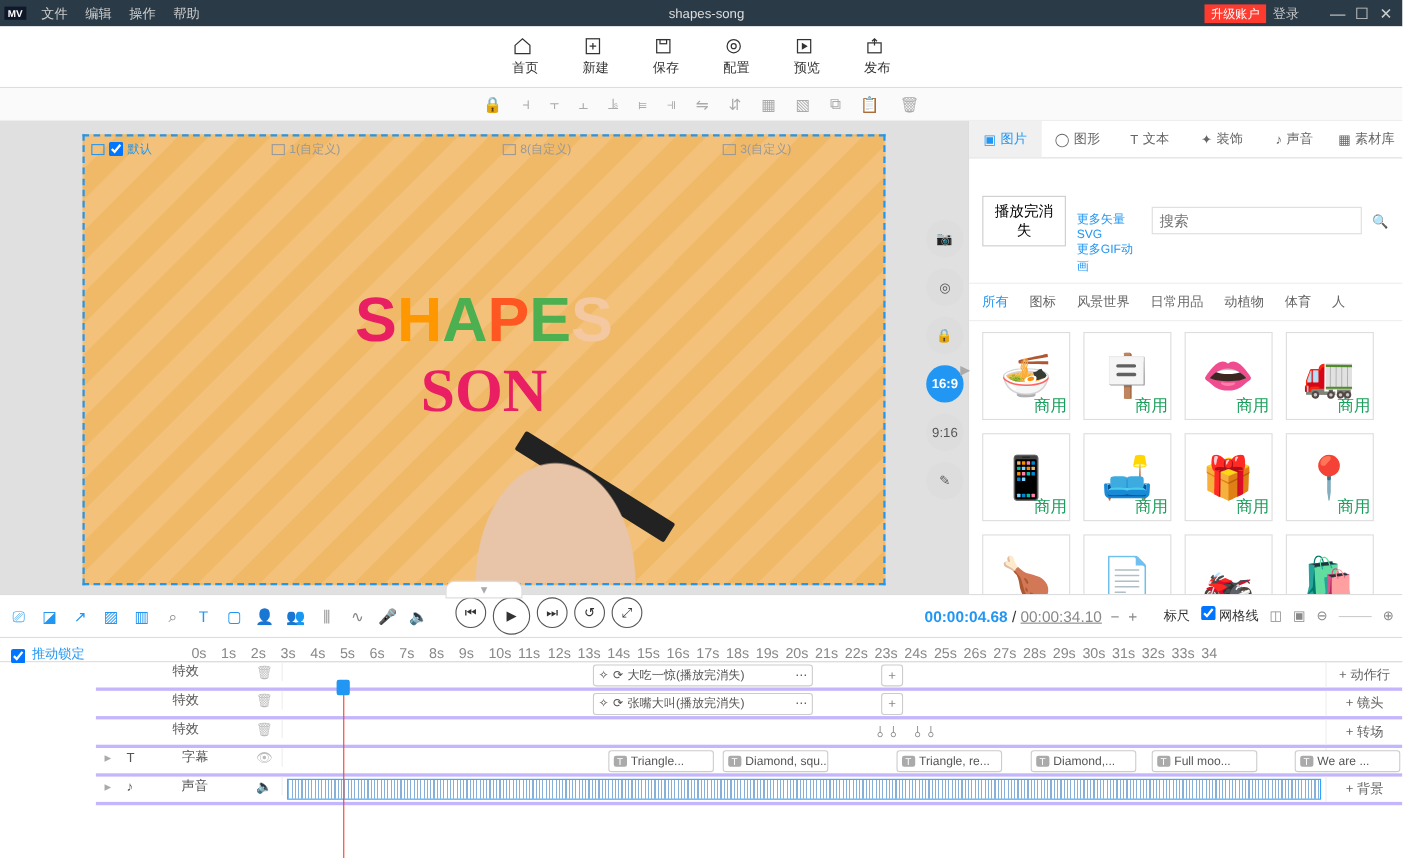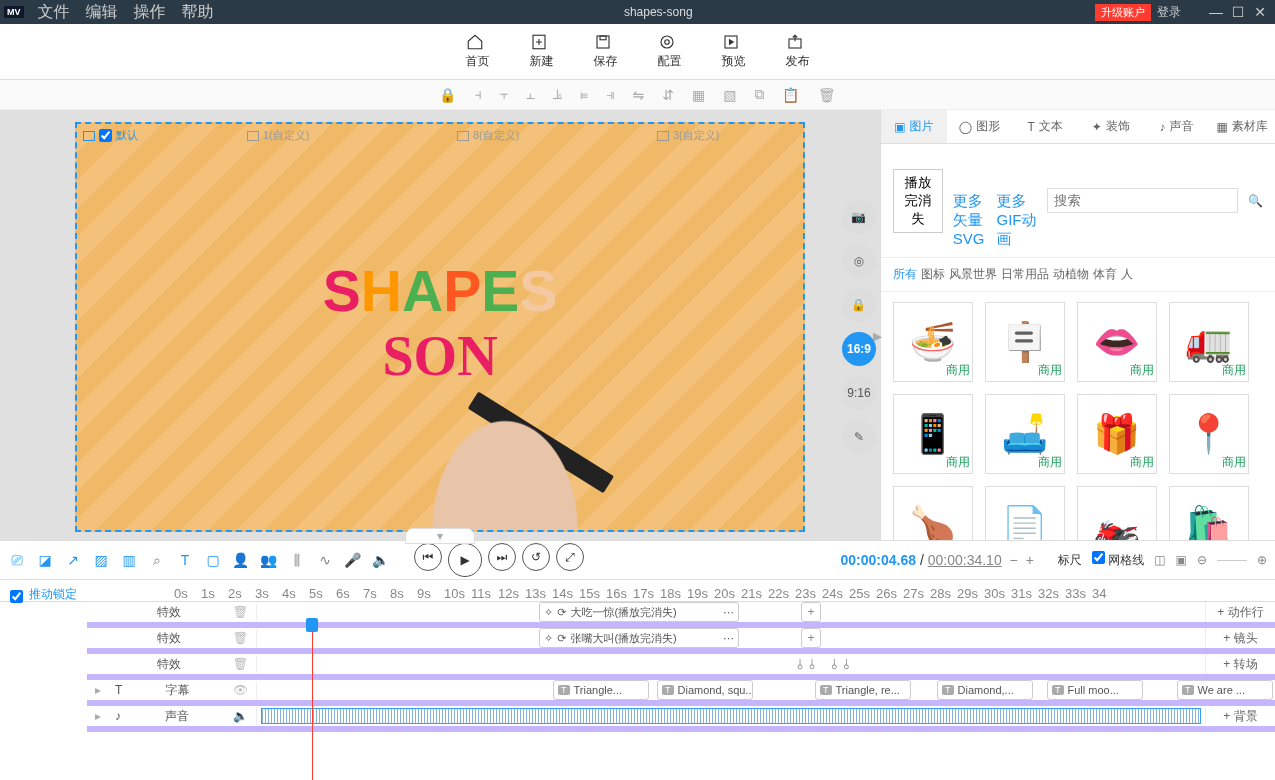--- a/index.html
+++ b/index.html
@@ -1,19 +1,19 @@
 <!DOCTYPE html>
 <html><head>
 <meta charset="utf-8">
 <style>
 * { margin:0; padding:0; box-sizing:border-box; font-family:"Microsoft YaHei",Arial,sans-serif; }
 body { width:1275px; height:780px; overflow:hidden; background:#fff; font-size:12px; color:#333; }
 .titlebar { height:24px; background:#2a3b47; color:#ccc; display:flex; align-items:center; padding:0 4px; }
 .titlebar .logo { background:#0f172a; color:#fff; font-size:9px; font-weight:bold; padding:1px 3px; margin-right:6px; }
-.titlebar .menu-item { padding:0 8px; cursor:pointer; font-size:16px; }
+.titlebar .menu-item { padding:0 8px; cursor:pointer; font-size:12px; }
 .titlebar .title { flex:1; text-align:center; color:#ddd; }
 .titlebar .upgrade { background:#ff3b30; color:#fff; padding:1px 6px; font-size:11px; margin-right:6px; }
 .titlebar .login { margin-right:24px; }
 .titlebar .wbtn { width:22px; text-align:center; font-size:14px; cursor:pointer; }
 .toolbar { height:56px; background:#fff; display:flex; justify-content:center; align-items:center; gap:40px; border-bottom:1px solid #ddd; }
 .toolbar .tbtn { display:flex; flex-direction:column; align-items:flex-start; gap:2px; cursor:pointer; color:#333; }
 .toolbar .tbtn svg { width:18px; height:18px; stroke:#333; fill:none; stroke-width:1.5; }
 .editbar { height:30px; background:#fafafa; display:flex; align-items:center; justify-content:center; gap:18px; border-bottom:1px solid #eee; }
 .editbar span { color:#aaa; font-size:14px; cursor:pointer; }
 .workspace { height:430px; display:flex; }
@@ -30,47 +30,47 @@
 .right-tools { position:absolute; right:4px; top:90px; display:flex; flex-direction:column; gap:10px; }
 .right-tools .rt { width:34px; height:34px; border-radius:50%; background:#ddd; color:#555; display:flex; align-items:center; justify-content:center; font-size:12px; cursor:pointer; }
 .right-tools .rt.active { background:#2196f3; color:#fff; font-weight:bold; }
 .collapse-handle { position:absolute; left:50%; bottom:-4px; transform:translateX(-50%); width:70px; height:16px; background:#fff; border:1px solid #ddd; border-radius:8px 8px 0 0; text-align:center; color:#aaa; }
 .panel { flex:1; background:#fff; border-left:1px solid #ddd; display:flex; flex-direction:column; }
 .ptabs { display:flex; border-bottom:1px solid #ddd; height:34px; }
 .ptabs .ptab { flex:1; display:flex; align-items:center; justify-content:center; gap:4px; cursor:pointer; color:#666; font-size:12px; }
 .ptabs .ptab.active { background:#f0f0f0; color:#2196f3; }
 .psub { padding:8px 12px; display:flex; align-items:center; gap:10px; border-bottom:1px solid #eee; }
 .psub button { background:#fff; border:1px solid #ccc; padding:4px 8px; cursor:pointer; }
-.psub .links { display:flex; flex-direction:row; font-size:15px;margin-top:40px; }
+.psub .links { display:flex; flex-direction:column; font-size:11px;margin-top:40px; }
 .psub .links a { color:#2196f3; text-decoration:none; }
 .psub input { flex:1; border:1px solid #ddd; padding:4px 6px; }
-.pcats { padding:8px 12px; display:flex; gap:4px; font-size:12px; border-bottom:1px solid #eee; overflow:hidden; white-space:nowrap; }
+.pcats { padding:8px 12px; display:flex; gap:19px; font-size:12px; border-bottom:1px solid #eee; overflow:hidden; white-space:nowrap; }
 .pcats span { color:#666; cursor:pointer; }
 .pcats span.active { color:#2196f3; }
 .gallery { flex:1; padding:10px 12px; overflow:auto; }
 .grow { display:flex; gap:12px; margin-bottom:12px; }
 .gtile { width:80px; height:80px; border:1px solid #ddd; position:relative; display:flex; align-items:center; justify-content:center; font-size:38px; cursor:pointer; background:#fff; }
-.gtile .tag { position:absolute; bottom:2px; right:2px; font-size:12px; color:#1a9e5c; }
+.gtile .tag { position:absolute; bottom:2px; right:2px; font-size:15px; color:#1a9e5c; }
 .controls { height:40px; border-top:1px solid #ddd; border-bottom:1px solid #ddd; display:flex; align-items:center; padding:0 8px; gap:10px; }
 .controls .cicon { width:18px; height:18px; color:#2196f3; cursor:pointer; display:inline-flex; align-items:center; justify-content:center; font-size:14px; }
 .controls .gray { color:#888; }
 .controls .play-group { display:flex; gap:6px; margin-left:14px; }
 .controls .pbtn { width:28px; height:28px; border:1.5px solid #555; border-radius:50%; display:flex; align-items:center; justify-content:center; cursor:pointer; }
 .controls .pbtn.big { width:34px; height:34px; }
 .controls .timecode { margin-left:auto; font-size:14px; }
 .controls .timecode .cur { color:#2196f3; font-weight:bold; }
 .controls .timecode .tot { color:#888; text-decoration:underline; }
 .controls .right-ctrls { display:flex; align-items:center; gap:10px; margin-left:14px; }
 .scroll-lock { padding:6px 10px; display:flex; align-items:flex-end; gap:6px; color:#2196f3; float:left;}
 .ruler { height:22px; border-bottom:1px solid #ddd; margin-left:170px; display:flex; align-items:flex-end; font-size:13px; color:#888; position:relative; overflow:hidden; padding-left:4px; }
 .ruler span { width:27px; display:inline-block; }
 .playhead { position:absolute; left:312px; top:622px; bottom:0; width:1px; background:#ff3b30; z-index:5; }
 .playhead::before { content:""; position:absolute; top:-4px; left:-6px; width:12px; height:14px; background:#2196f3; border-radius:2px; }
 .timeline { height:158px; overflow:hidden; position:relative; }
-.track { height:26px; border-bottom:6px solid #c4b5fd; display:flex; align-items:center; }
+.track { height:26px; border-bottom:3px solid #c4b5fd; display:flex; align-items:flex-start; }
 .track .thead { width:170px; padding:0 8px; display:flex; align-items:center; gap:10px; color:#555; border-right:1px solid #eee; }
 .track .thead .exp { width:10px; color:#aaa; }
 .track .thead .tname { flex:1; text-align:center; }
 .track .thead .tic { color:#bbb; cursor:pointer; }
 .track .tbody { flex:1; position:relative; height:100%; display:flex; align-items:center; }
 .track .tadd { width:70px; display:flex; align-items:center; justify-content:center; border-left:1px solid #eee; height:100%; color:#666; cursor:pointer; }
 .clip { position:absolute; height:20px; background:#fff; border:1px solid #ccc; border-radius:3px; display:flex; align-items:center; padding:0 4px; font-size:11px; color:#555; gap:4px; overflow:hidden; white-space:nowrap; }
 .clip .badge { background:#aaa; color:#fff; font-size:9px; padding:0 3px; border-radius:2px; }
 .addbtn { width:20px; height:20px; border:1px solid #ccc; border-radius:3px; display:flex; align-items:center; justify-content:center; color:#888; cursor:pointer; position:absolute; }
 .waveform { position:absolute; left:4px; right:4px; top:2px; bottom:2px; background:repeating-linear-gradient(90deg,#7aa8d4 0 1px,transparent 1px 3px); border:1px solid #2196f3; opacity:.9; }

